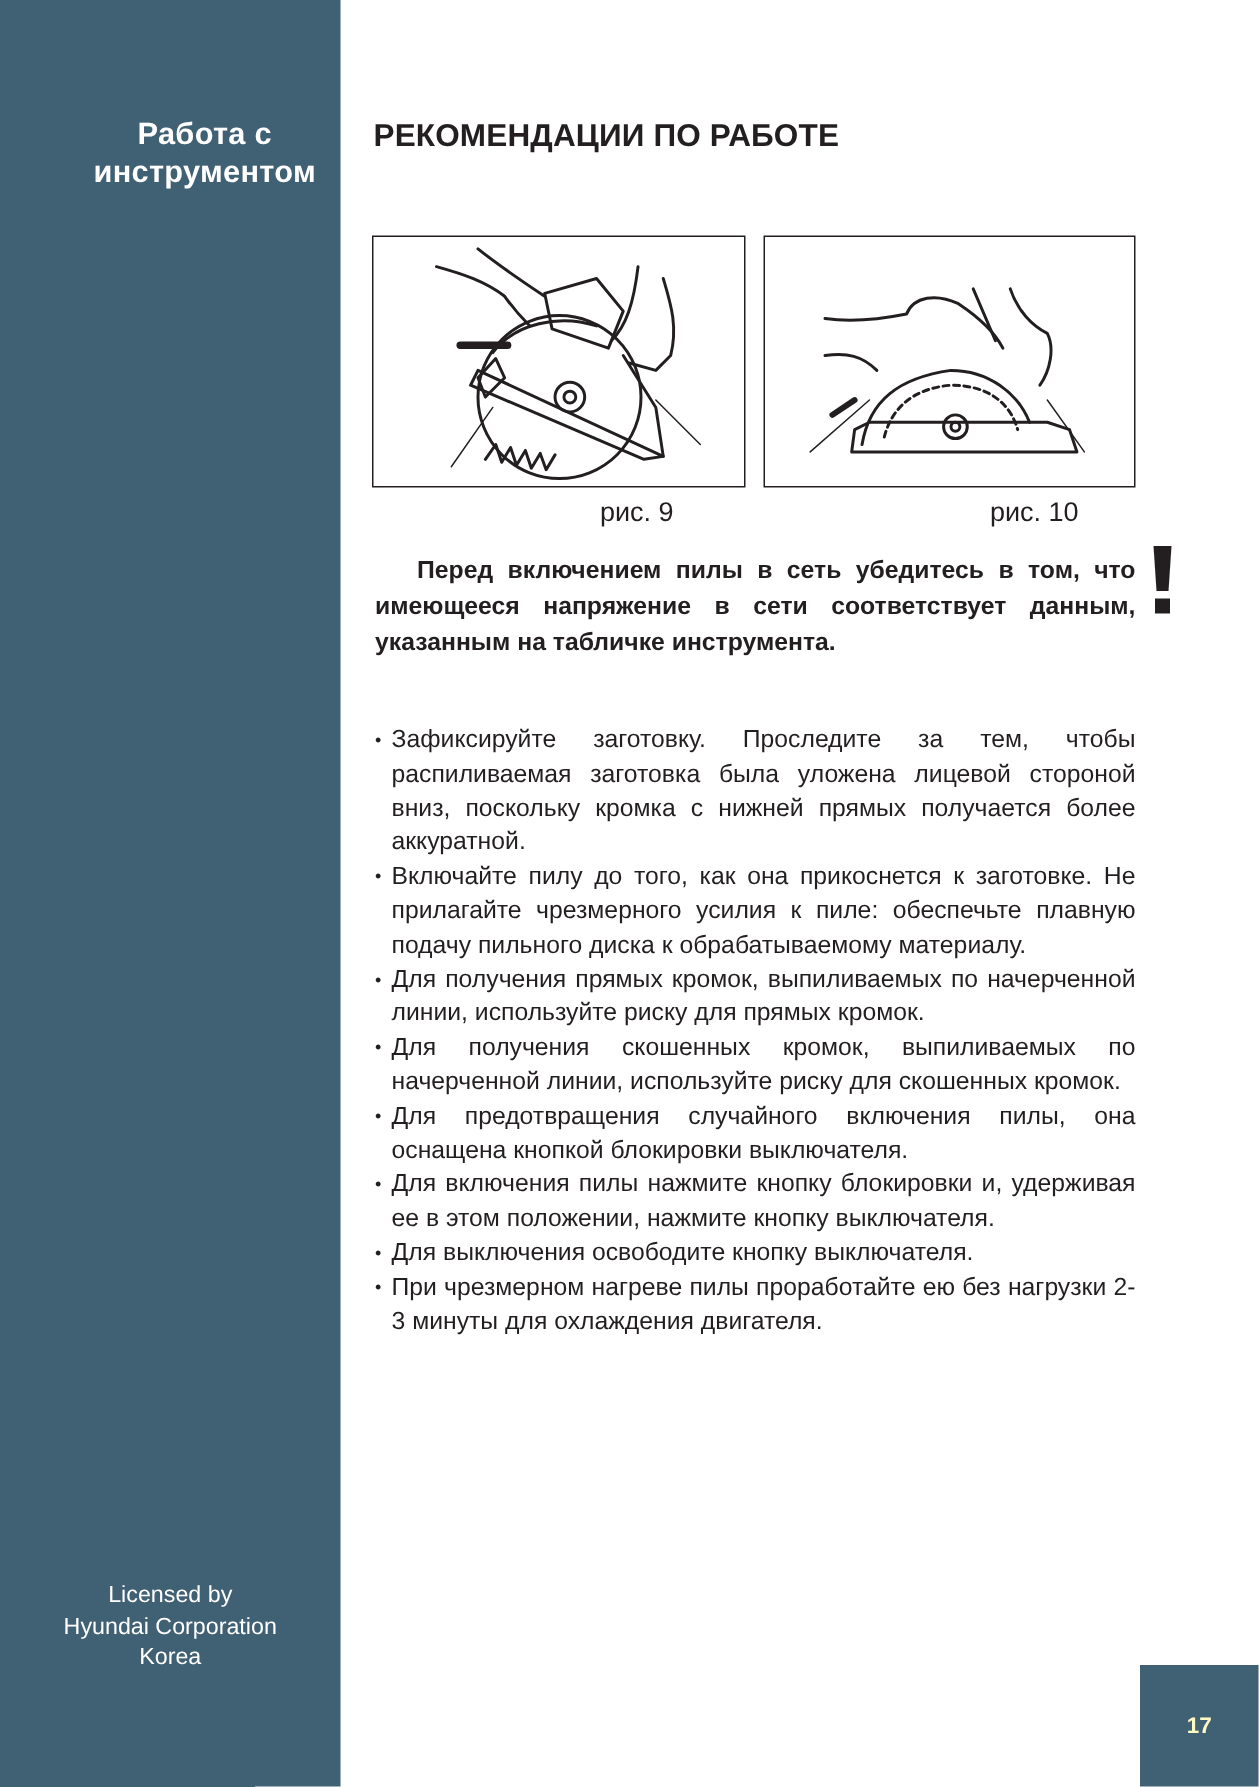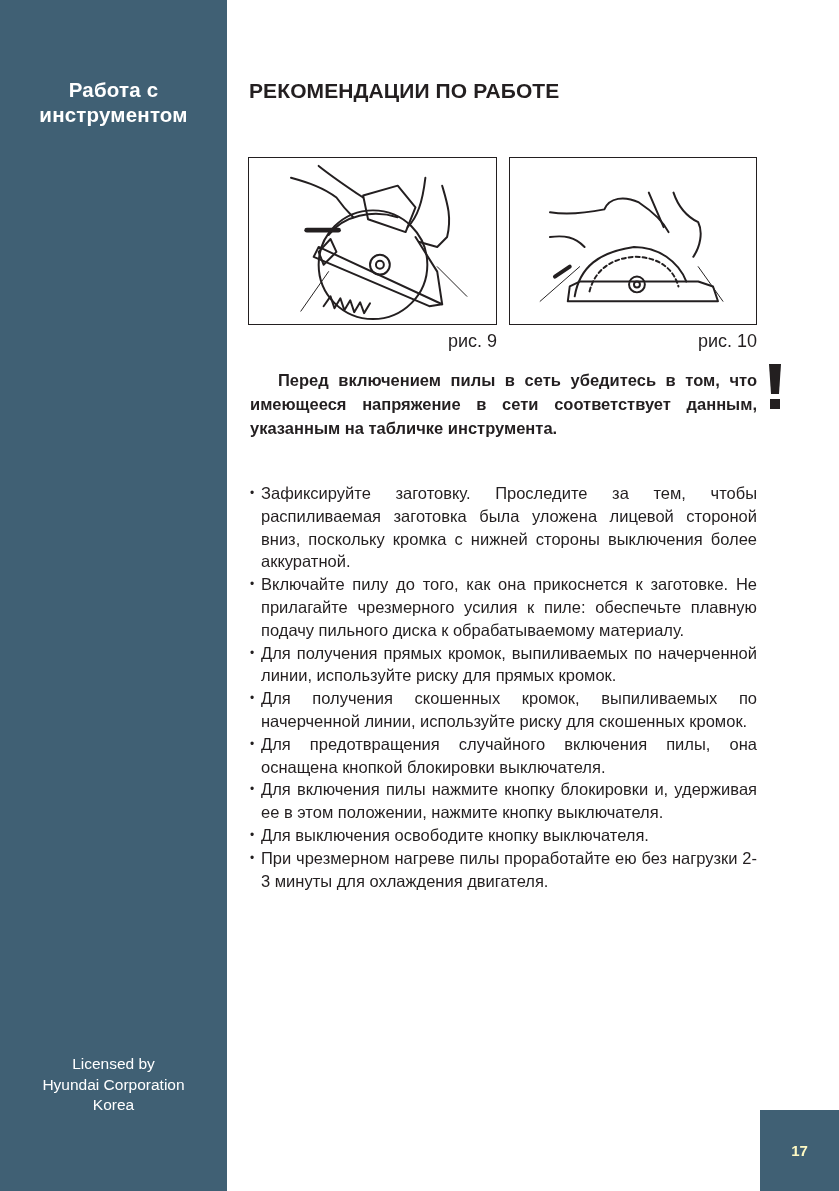--- a/index.html
+++ b/index.html
@@ -8,20 +8,21 @@
     background: #ffffff; font-family: "Liberation Sans", sans-serif; color: #231f20;
   }
   .sidebar {
     position: absolute; left: 0; top: 0; width: 227px; height: 1191px;
     background: #406074;
   }
   .section-title {
     position: absolute; left: 0; top: 77px; width: 227px; text-align: center;
     color: #ffffff; font-weight: bold; font-size: 20.5px; line-height: 25px;
     letter-spacing: 0.2px;
+    padding-left: 23px;
   }
   .license {
     position: absolute; left: 0; top: 1054px; width: 227px; text-align: center;
     color: #ffffff; font-size: 15.5px; line-height: 20.5px;
   }
   .page-num-box {
     position: absolute; left: 760px; top: 1110px; width: 79px; height: 81px;
     background: #406074; color: #fef9c3; font-weight: bold; font-size: 15px;
     display: flex; align-items: center; justify-content: center;
     padding-bottom: 0px;
@@ -33,21 +34,21 @@
   }
   .main-title .ref { font-weight: normal; font-size: 17px; }
   .figure {
     position: absolute; top: 157px; height: 168px; border: 1.5px solid #231f20;
     box-sizing: border-box; background: #fff;
   }
   .fig9 { left: 248px; width: 249px; }
   .fig10 { left: 509px; width: 248px; }
   .figure svg { position: absolute; left: 0; top: 0; width: 100%; height: 100%; }
   .caption {
-    position: absolute; top: 331px; font-size: 18px; color: #231f20; text-align: right;
+    position: absolute; top: 331px; font-size: 18px; color: #231f20; text-align: left;
   }
   .cap9 { left: 400px; width: 97px; }
   .cap10 { left: 660px; width: 97px; }
   .warning {
     position: absolute; left: 250px; top: 368px; width: 507px;
     font-weight: bold; font-size: 16.5px; line-height: 24px;
     text-align: justify; text-align-last: left; color: #231f20;
   }
   .warning .indent { display: inline-block; width: 28px; }
   .warn-mark {
@@ -124,21 +125,21 @@
 </div>
 <div class="caption cap10">рис. 10</div>
 
 <div class="warning"><span class="indent"></span><span>Перед включением пилы в сеть убедитесь в том, что имеющееся напряжение в сети соответствует данным, указанным на табличке инструмента.</span></div>
 <svg class="warn-mark" viewBox="0 0 14 46">
   <path d="M1 0 L13 0 L11 30 L3 30 Z" fill="#231f20"></path>
   <rect x="2" y="35" width="10" height="10" fill="#231f20"></rect>
 </svg>
 
 <ul class="bullets">
-  <li>Зафиксируйте заготовку. Проследите за тем, чтобы распиливаемая заготовка была уложена лицевой стороной вниз, поскольку кромка с нижней стороны выключения более аккуратной.</li>
+  <li>Зафиксируйте заготовку. Проследите за тем, чтобы распиливаемая заготовка была уложена лицевой стороной вниз, поскольку кромка с нижней прямых получается более аккуратной.</li>
   <li>Включайте пилу до того, как она прикоснется к заготовке. Не прилагайте чрезмерного усилия к пиле: обеспечьте плавную подачу пильного диска к обрабатываемому материалу.</li>
   <li>Для получения прямых кромок, выпиливаемых по начерченной линии, используйте риску для прямых кромок.</li>
   <li>Для получения скошенных кромок, выпиливаемых по начерченной линии, используйте риску для скошенных кромок.</li>
   <li>Для предотвращения случайного включения пилы, она оснащена кнопкой блокировки выключателя.</li>
   <li>Для включения пилы нажмите кнопку блокировки и, удерживая ее в этом положении, нажмите кнопку выключателя.</li>
   <li>Для выключения освободите кнопку выключателя.</li>
   <li>При чрезмерном нагреве пилы проработайте ею без нагрузки 2-3 минуты для охлаждения двигателя.</li>
 </ul>
 
 <div class="page-num-box">

